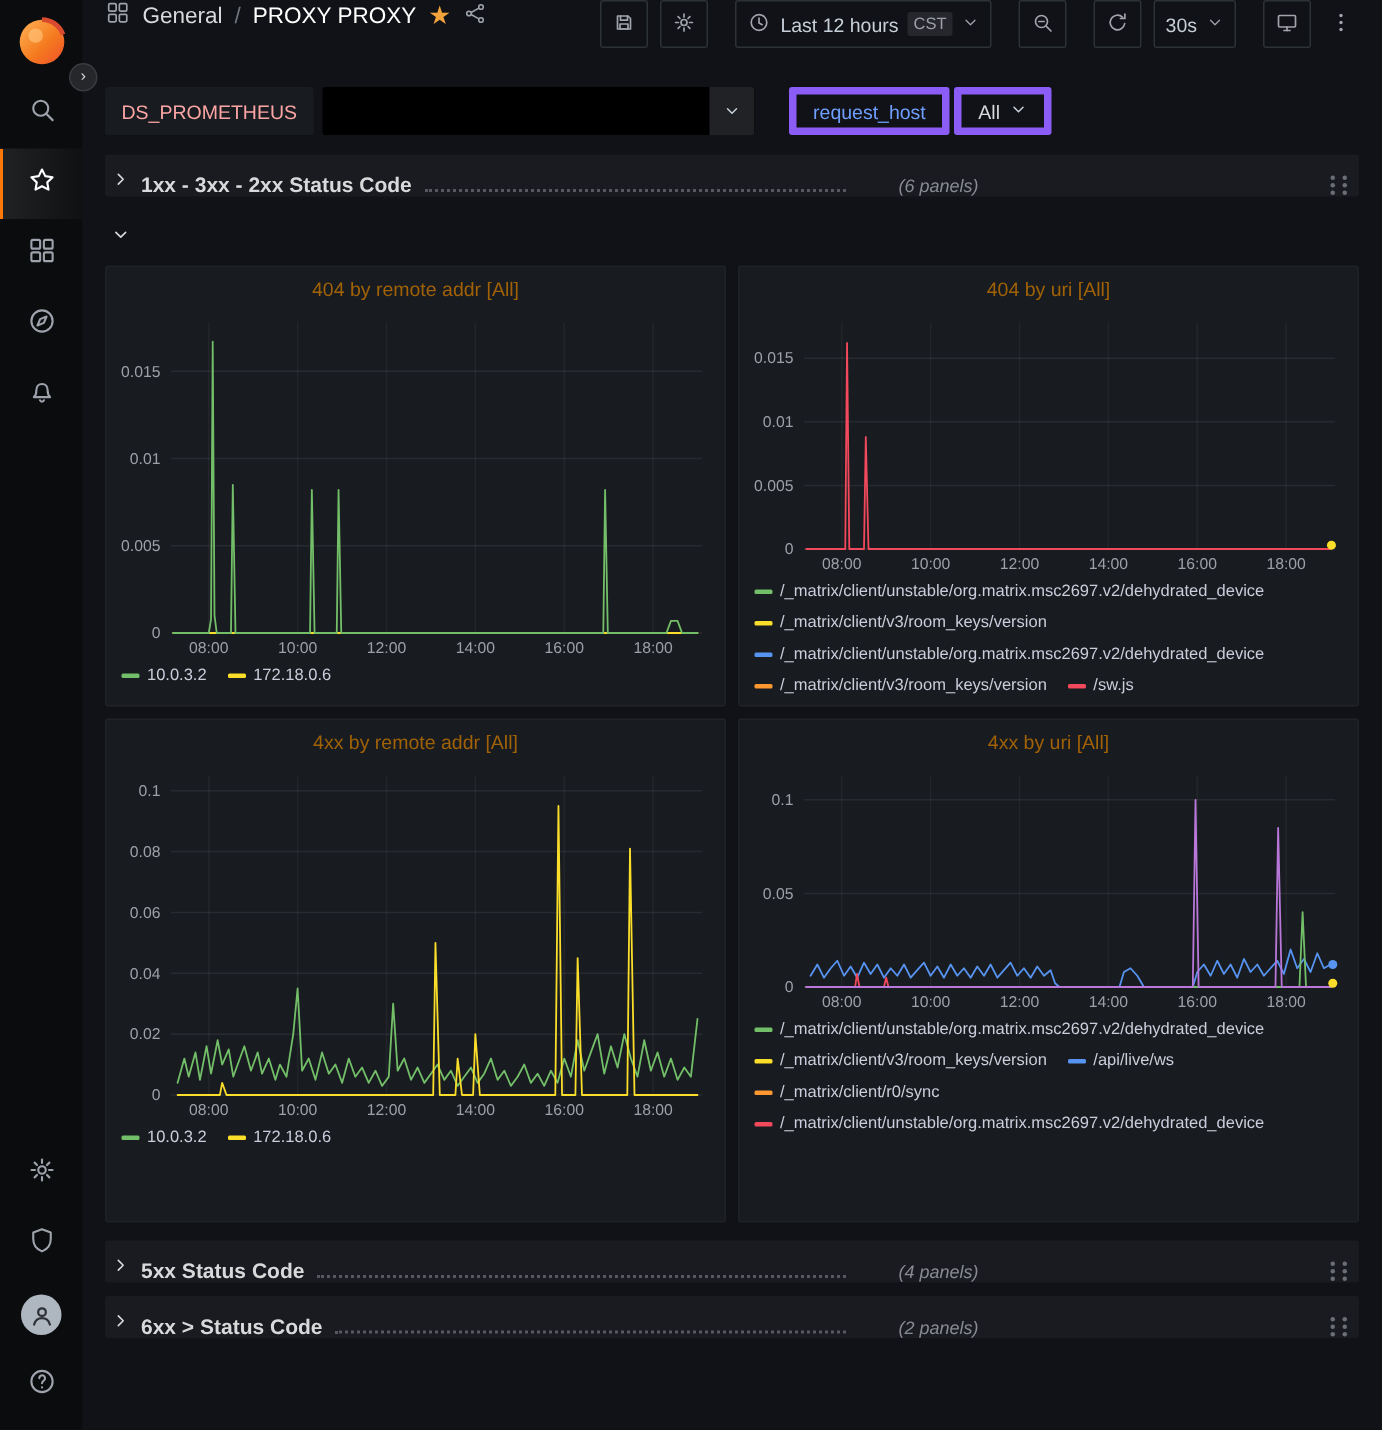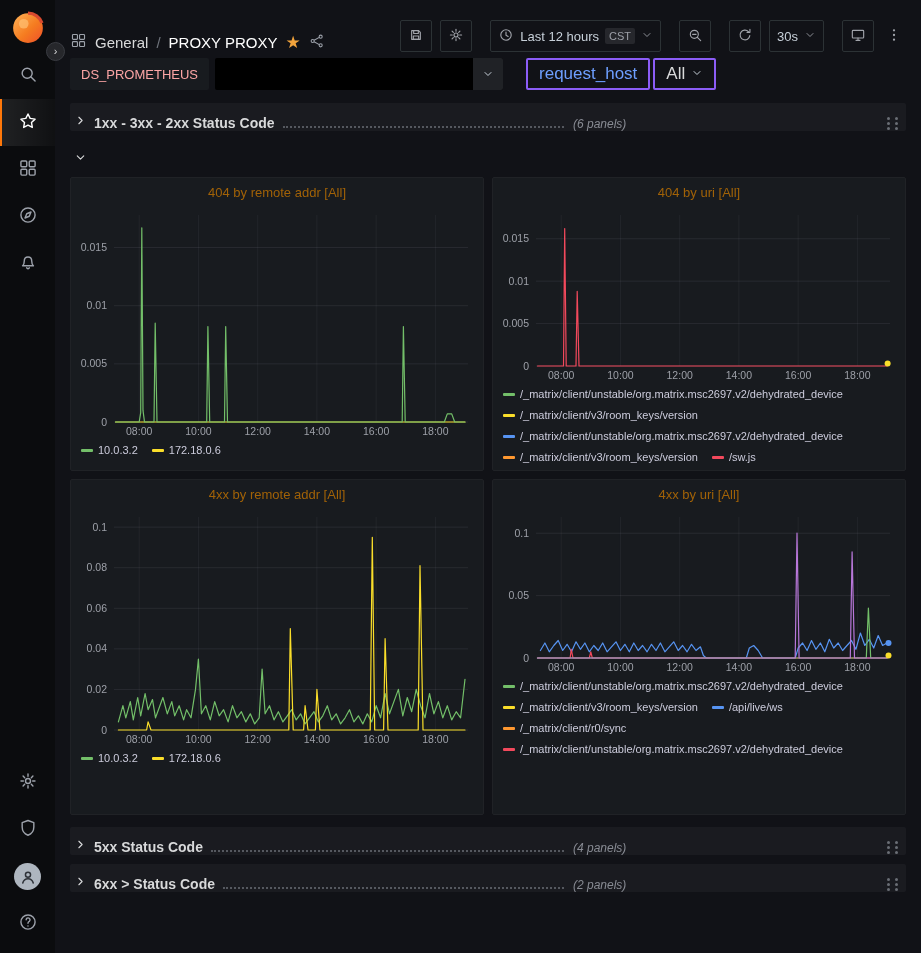--- a/index.html
+++ b/index.html
@@ -15,21 +15,21 @@
   .sbtn svg{width:20px;height:20px;stroke:#9da2ab;fill:none;stroke-width:1.7;stroke-linecap:round;stroke-linejoin:round}
   .sbtn.active{background:linear-gradient(90deg,rgba(255,255,255,.09),rgba(255,255,255,.02));box-shadow:inset 2px 0 0 #ff780a}
   .sbtn.active svg{stroke:#ffffff}
   .sb-bottom{margin-top:auto;display:flex;flex-direction:column;align-items:center}
   .avatar{width:27px;height:27px;border-radius:50%;background:#aeb6bf;display:flex;align-items:center;justify-content:center;overflow:hidden}
   .avatar svg{width:18px;height:18px;stroke:#2e3238;fill:none;stroke-width:2}
 
   
   .main{margin-left:55px;height:100%;display:flex;flex-direction:column}
 
-  .topbar{height:52px;display:flex;align-items:flex-end;padding:0 15px;gap:8px;flex:none}
+  .topbar{height:52px;display:flex;align-items:flex-start;padding:0 15px;gap:8px;flex:none}
   .crumb{display:flex;align-items:center;gap:8px;font-size:15px}
   .crumb .apps-ic svg{width:17px;height:17px;stroke:#9da2ab;fill:none;stroke-width:1.6}
   .crumb-section{color:#d8d9da;cursor:pointer}
   .crumb-sep{color:#70747c}
   .crumb-title{color:#ffffff;font-weight:500;cursor:pointer}
   .star-btn{color:#f2a33c;font-size:17px;line-height:1;cursor:pointer}
   .share-btn svg{width:16px;height:16px;stroke:#9da2ab;fill:none;stroke-width:1.6;cursor:pointer}
   .tb-right{margin-left:auto;display:flex;align-items:center;gap:8px}
   .tb-btn{height:32px;min-width:32px;border:1px solid #2c3235;border-radius:2px;background:transparent;display:flex;align-items:center;justify-content:center;gap:6px;color:#c7d0d9;font-size:13px;padding:0 7px;cursor:pointer}
   .tb-btn svg{width:16px;height:16px;stroke:#a1a4ab;fill:none;stroke-width:1.7;stroke-linecap:round;stroke-linejoin:round;flex:none}
@@ -39,32 +39,32 @@
   .gap-l{margin-left:10px}
   .tb-plain{border:none;min-width:24px;padding:0 2px}
 
   
   .var-row{display:flex;align-items:center;padding:6px 15px;gap:3px;height:44px;flex:none}
   .var-label{height:32px;display:flex;align-items:center;padding:0 11px;background:#181b1f;color:#fca5a5;font-size:13px;font-weight:500;border-radius:2px;cursor:pointer}
   .var-redacted{width:288px;height:32px;background:#000;display:flex;align-items:stretch;border-radius:2px;overflow:hidden;margin-left:3px;cursor:pointer}
   .var-redacted .val{flex:1}
   .var-redacted .chev{width:30px;background:#202226;display:flex;align-items:center;justify-content:center}
   .var-redacted .chev svg,.var-chip svg{width:12px;height:12px;stroke:#c7d0d9;fill:none;stroke-width:2;stroke-linecap:round;stroke-linejoin:round}
-  .var-chip{height:32px;display:flex;align-items:center;gap:6px;padding:0 11px;border:2px solid #8b5cf6;border-radius:2px;font-size:17px;color:#d8d9da;cursor:pointer}
+  .var-chip{height:32px;display:flex;align-items:center;gap:6px;padding:0 11px;border:5px solid #8b5cf6;border-radius:2px;font-size:13px;color:#d8d9da;cursor:pointer}
   .var-chip.lbl{color:#6e9fff;margin-left:20px;font-weight:500}
 
   
   .dash{flex:1;padding:7px 15px 0;overflow:hidden}
   .row-header{height:28px;display:flex;align-items:flex-end;gap:7px;margin-bottom:9px;cursor:pointer;padding:0 6px 0 4px;border-radius:2px}
   .row-header.collapsed{background:rgba(204,204,220,.05)}
   .row-chev svg{width:13px;height:13px;stroke:#d8d9da;fill:none;stroke-width:2;stroke-linecap:round;stroke-linejoin:round}
   .titlebox{display:flex;align-items:center;width:472px}
   .row-title{font-size:14px;font-weight:700;color:#d8d9da;white-space:nowrap}
   .row-dots{flex:1;border-bottom:2px dotted #55585f;margin:8px 2px 0 8px}
-  .row-count{font-size:12px;font-style:italic;color:#888b93;margin-left:0;white-space:nowrap}
+  .row-count{font-size:12px;font-style:italic;color:#888b93;margin-left:26px;white-space:nowrap}
   .row-spacer{flex:1}
   .drag-handle{width:13px;height:16px;display:grid;grid-template-columns:1fr 1fr;gap:2px 3px;align-content:center;justify-content:center;cursor:grab}
   .drag-handle i{width:3px;height:3px;border-radius:50%;background:#6a6e75}
 
   .panel-grid{display:grid;grid-template-columns:1fr 1fr;gap:8px;margin-bottom:12px}
   .panel{background:#181b1f;border:1px solid #202226;border-radius:2px;overflow:hidden;display:flex;flex-direction:column}
   .panel.r1{height:294px}
   .panel.r2{height:336px}
   .panel-title{height:28px;flex:none;display:flex;align-items:center;justify-content:center;font-size:13px;color:#a16207;font-weight:500;cursor:pointer}
   .chart{display:block;margin:0 auto;flex:none}

